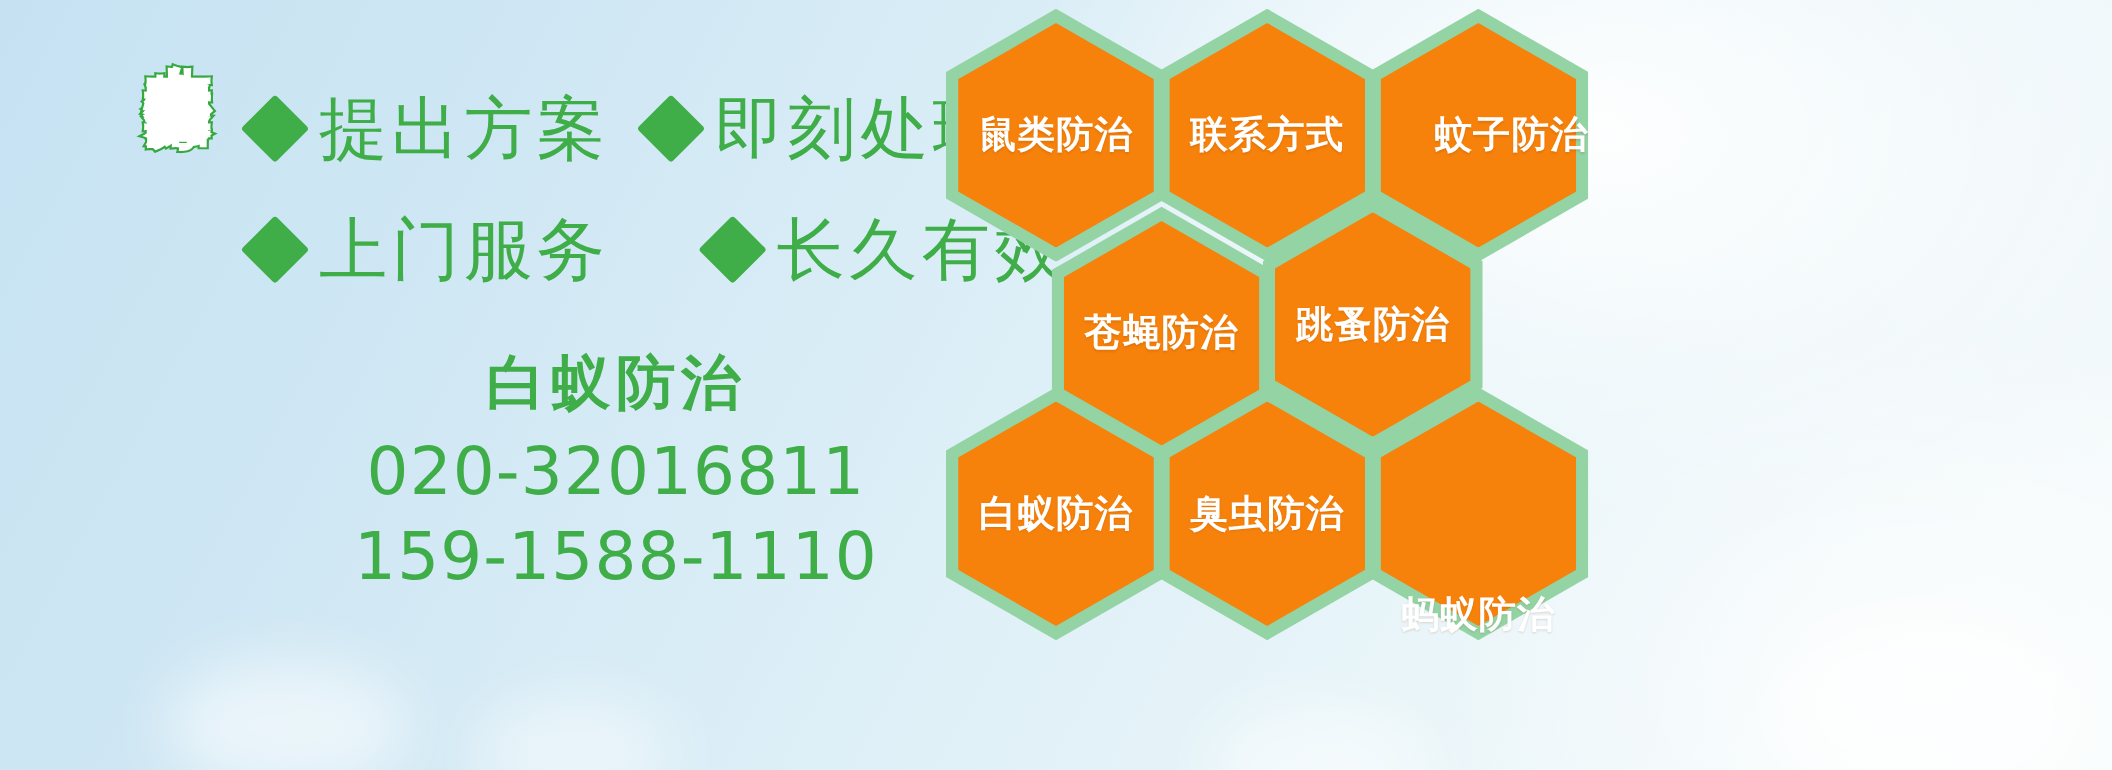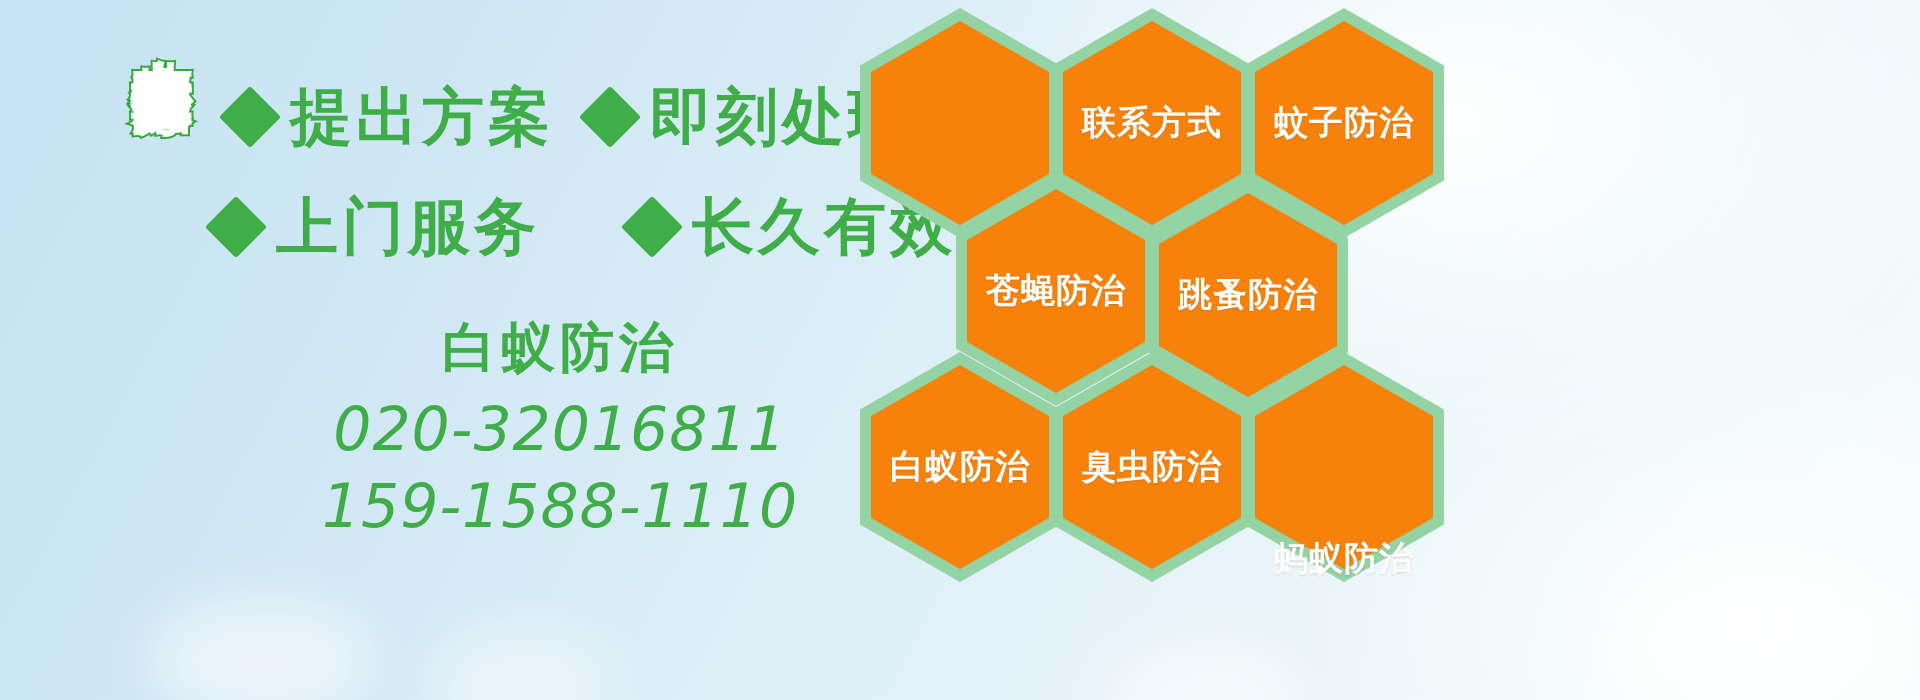--- a/index.html
+++ b/index.html
@@ -31,38 +31,37 @@
   }
 
   
   .frow{position:absolute;display:flex;align-items:center;white-space:nowrap;}
   .fitem{display:flex;align-items:center;}
   .dia{
     width:44px;height:44px;background:#3fae49;
     transform:rotate(45deg);flex:none;margin-right:18px;border-radius:3px;
   }
   .ftext{
-    font-size:62px;font-weight:bold;color:#3fae49;letter-spacing:4px;
+    font-size:62px;font-weight:normal;color:#3fae49;letter-spacing:4px;
     line-height:1;
     text-align:center;
   }
   #frow1{left:228px;top:86px;}
-  #frow2{left:214px;top:196px;gap:28px;}
+  #frow2{left:228px;top:196px;gap:28px;}
   .gap{width:34px;}
 
   
   #contact{position:absolute;left:300px;top:318px;width:520px;text-align:center;}
   #contact-title{
     font-size:54px;font-weight:bold;color:#3fae49;letter-spacing:5px;
     margin:0 0 14px 0;line-height:1.1;
   }
   .phone{
     font-size:60px;color:#3fae49;letter-spacing:1px;line-height:1.28;
     font-family:"DejaVu Sans","Liberation Sans",sans-serif;
-    font-style:italic;
   }
 
   
   #hexgrid{position:absolute;left:860px;top:0;width:1060px;height:700px;}
   .hexwrap{
     position:absolute;width:200px;height:230px;
     display:flex;align-items:center;justify-content:center;
   }
   .hexwrap .outer{
     position:absolute;inset:0;
@@ -120,33 +119,34 @@
     <div id="contact-title">白蚁防治</div>
     <div class="phone">020-32016811</div>
     <div class="phone">159-1588-1110</div>
   </div>
 
   <div id="hexgrid">
 
     <div class="hexwrap" style="left:0px;top:8px;">
       <span class="outer"></span>
       <span class="inner"></span>
+      <span class="hexlabel">鼠类防治</span>
     </div>
     <div class="hexwrap" style="left:192px;top:8px;">
       <span class="outer"></span>
       <span class="inner"></span>
       <span class="hexlabel">联系方式</span>
     </div>
-    <div class="hexwrap" style="left:384px;top:8px;">
+    <div class="hexwrap" style="left:384px;top:8px;justify-content:flex-end;">
       <span class="outer"></span>
       <span class="inner"></span>
       <span class="hexlabel">蚊子防治</span>
     </div>
 
-    <div class="hexwrap" style="left:96px;top:176px;justify-content:center;">
+    <div class="hexwrap" style="left:96px;top:188px;justify-content:center;">
       <span class="outer"></span>
       <span class="inner"></span>
       <span class="hexlabel">苍蝇防治</span>
     </div>
     <div class="hexwrap" style="left:288px;top:180px;">
       <span class="outer"></span>
       <span class="inner"></span>
       <span class="hexlabel">跳蚤防治</span>
     </div>
 

